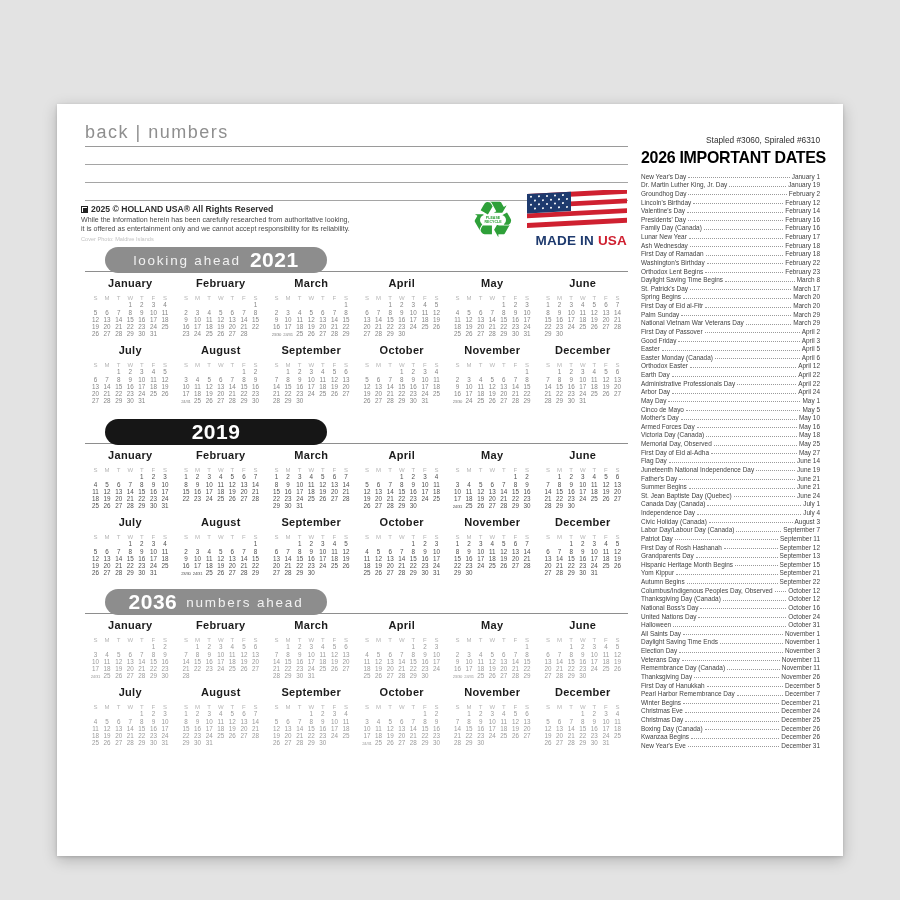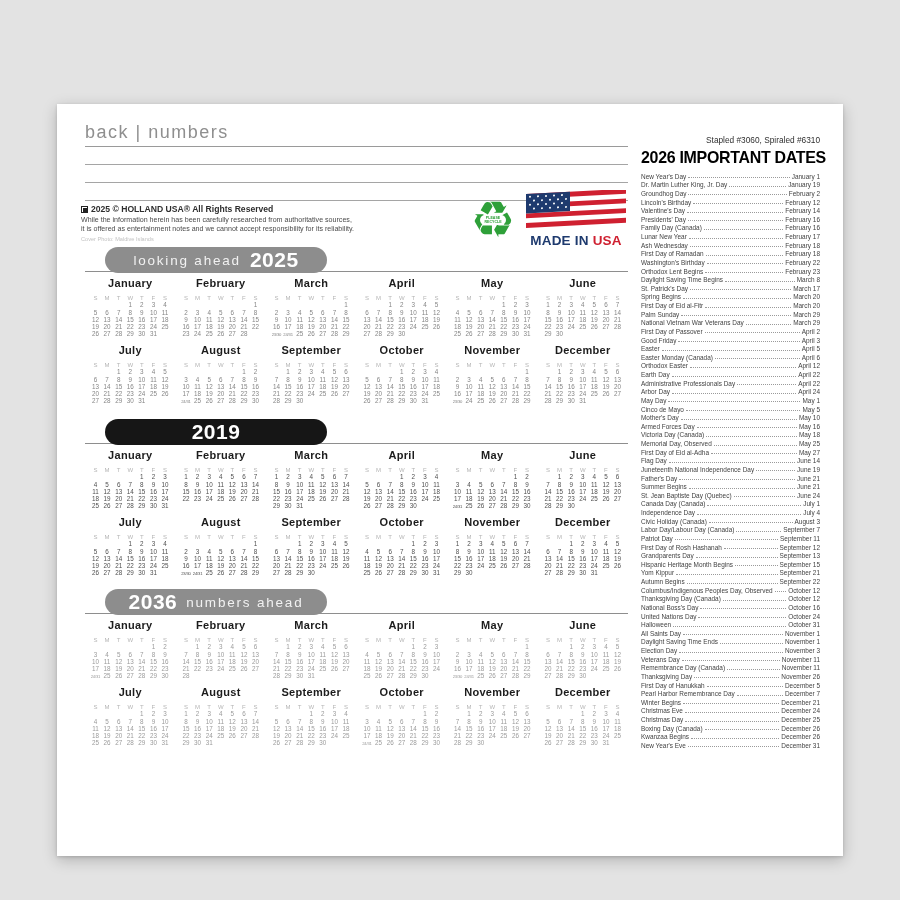--- a/index.html
+++ b/index.html
@@ -33,21 +33,21 @@
   .copyright .c4{font-size:5.6px;color:#c2c2c2;margin-top:3px;}
   
   .recycle{position:absolute;left:408px;top:88px;width:56px;height:56px;text-align:center;}
   .recycle .glyph{font-size:50px;line-height:56px;color:#2ea039;}
   .recycle .recycle-text{
     position:absolute;left:50%;top:50%;transform:translate(-50%,-50%);
     background:#ffffff;border-radius:6px;padding:1px 2px;
     font-size:3.6px;font-weight:bold;color:#2ea039;line-height:4px;width:22px;
   }
   
-  .madeusa{position:absolute;left:468px;top:86px;width:102px;text-align:center;}
+  .madeusa{position:absolute;left:468px;top:86px;width:102px;text-align:right;}
   .miu-text{font-size:13.5px;font-weight:bold;letter-spacing:.2px;margin-top:1px;}
   .miu-text .mi{color:#1e3a6e;}
   .miu-text .us{color:#cf2030;}
   
   .codes{position:absolute;right:23px;top:31px;font-size:8.3px;color:#2f2f2f;}
   .idates{position:absolute;left:584px;top:44px;width:179px;}
   .id-title{font-size:16.2px;font-weight:bold;color:#000;letter-spacing:-.3px;white-space:nowrap;transform:scaleX(.985);transform-origin:left;}
   .id-list{margin-top:4px;}
   .id-row{display:flex;align-items:flex-end;height:8.64px;font-size:6.45px;color:#3f3f3f;}
   .id-name{white-space:nowrap;}
@@ -84,22 +84,22 @@
   <div class="rule r0"></div>
   <div class="rule r1"></div>
   <div class="rule r2"></div>
   <div class="rule r3"></div>
 
   <div class="copyright">
     <div class="c1">
       <span class="logo-mark"></span>
       <span>2025 © HOLLAND USA® All Rights Reserved</span>
     </div>
-    <div class="c2">While the information herein has been carefully researched from authoritative sources,</div>
-    <div class="c3">it is offered as entertainment notes and we cannot accept responsibility for its reliability.</div>
+    <div class="c2">While the information herein has been carefully researched from authoritative looking,</div>
+    <div class="c3">it is offered as entertainment only and we cannot accept responsibility for its reliability.</div>
     <div class="c4">Cover Photo: Maldive Islands</div>
   </div>
 
   <div class="recycle">
     <div class="glyph">♻</div>
     <div class="recycle-text">PLEASE RECYCLE</div>
   </div>
 
   <div class="madeusa">
     <svg width="100" height="38" viewBox="0 0 100 38">
@@ -480,21 +480,21 @@
           <span class="id-lead"></span>
           <span class="id-date">December 31</span>
         </div>
       </div>
   </div>
 
   <section class="yearblock yb-2025">
     <div class="banner-line"></div>
     <div class="banner gray">
       <span class="b-small">looking ahead</span>
-      <span class="b-year">2025</span>
+      <span class="b-year">2021</span>
     </div>
     <div class="months" id="months-0">
         <div class="month">
           <div class="m-title">January</div>
           <div class="wk-row"><span class="dc">S</span><span class="dc">M</span><span class="dc">T</span><span class="dc">W</span><span class="dc">T</span><span class="dc">F</span><span class="dc">S</span></div>
           <div class="d-row" style="color: rgb(134, 134, 134);"><span class="dc"></span><span class="dc"></span><span class="dc"></span><span class="dc">1</span><span class="dc">2</span><span class="dc">3</span><span class="dc">4</span></div>
           <div class="d-row" style="color: rgb(134, 134, 134);"><span class="dc">5</span><span class="dc">6</span><span class="dc">7</span><span class="dc">8</span><span class="dc">9</span><span class="dc">10</span><span class="dc">11</span></div>
           <div class="d-row" style="color: rgb(134, 134, 134);"><span class="dc">12</span><span class="dc">13</span><span class="dc">14</span><span class="dc">15</span><span class="dc">16</span><span class="dc">17</span><span class="dc">18</span></div>
           <div class="d-row" style="color: rgb(134, 134, 134);"><span class="dc">19</span><span class="dc">20</span><span class="dc">21</span><span class="dc">22</span><span class="dc">23</span><span class="dc">24</span><span class="dc">25</span></div>
           <div class="d-row" style="color: rgb(134, 134, 134);"><span class="dc">26</span><span class="dc">27</span><span class="dc">28</span><span class="dc">29</span><span class="dc">30</span><span class="dc">31</span><span class="dc"></span></div>

